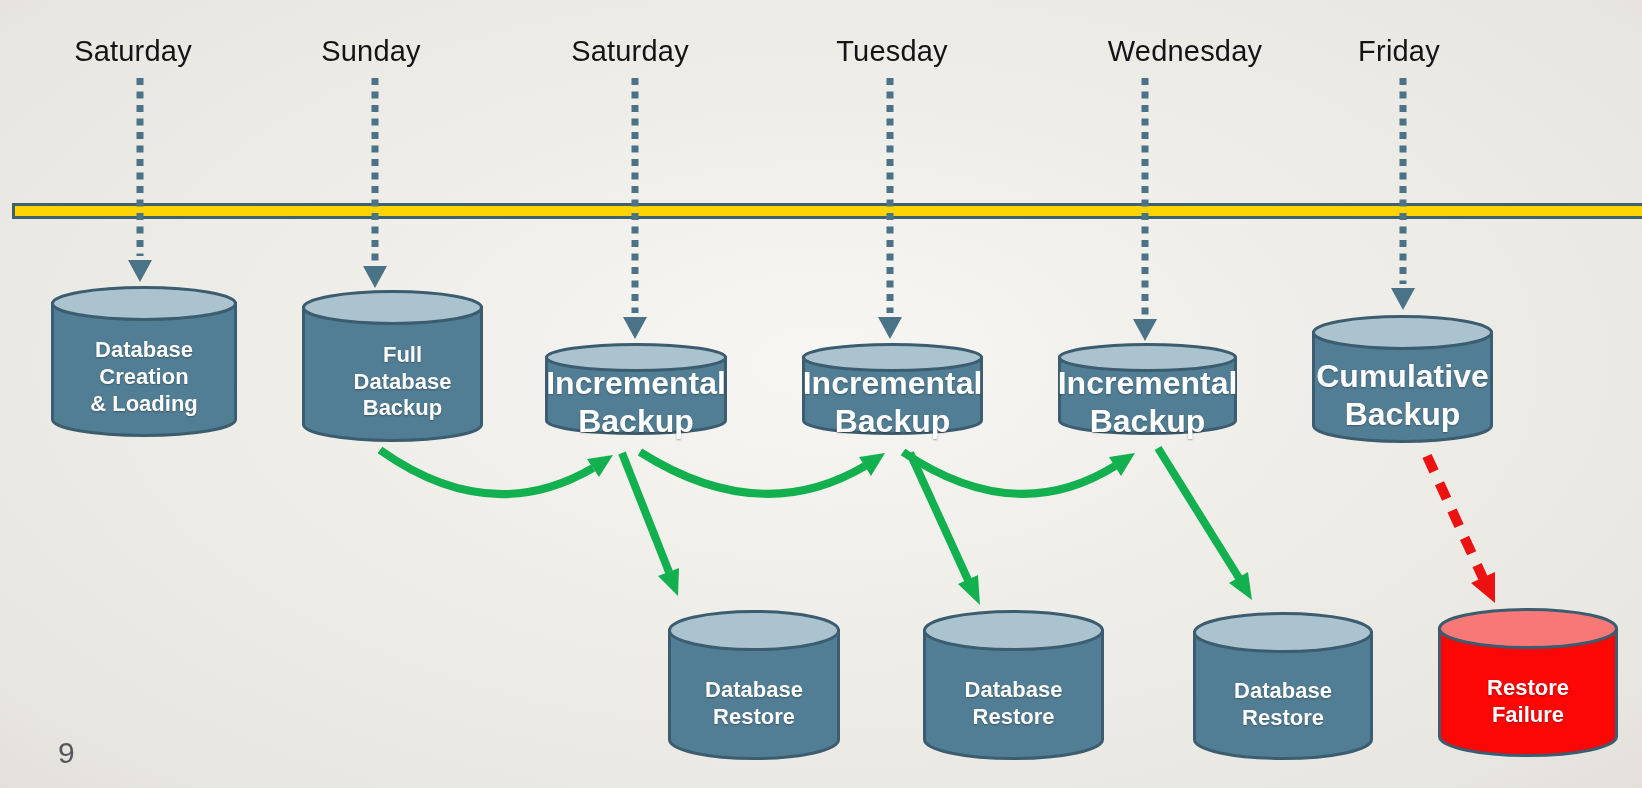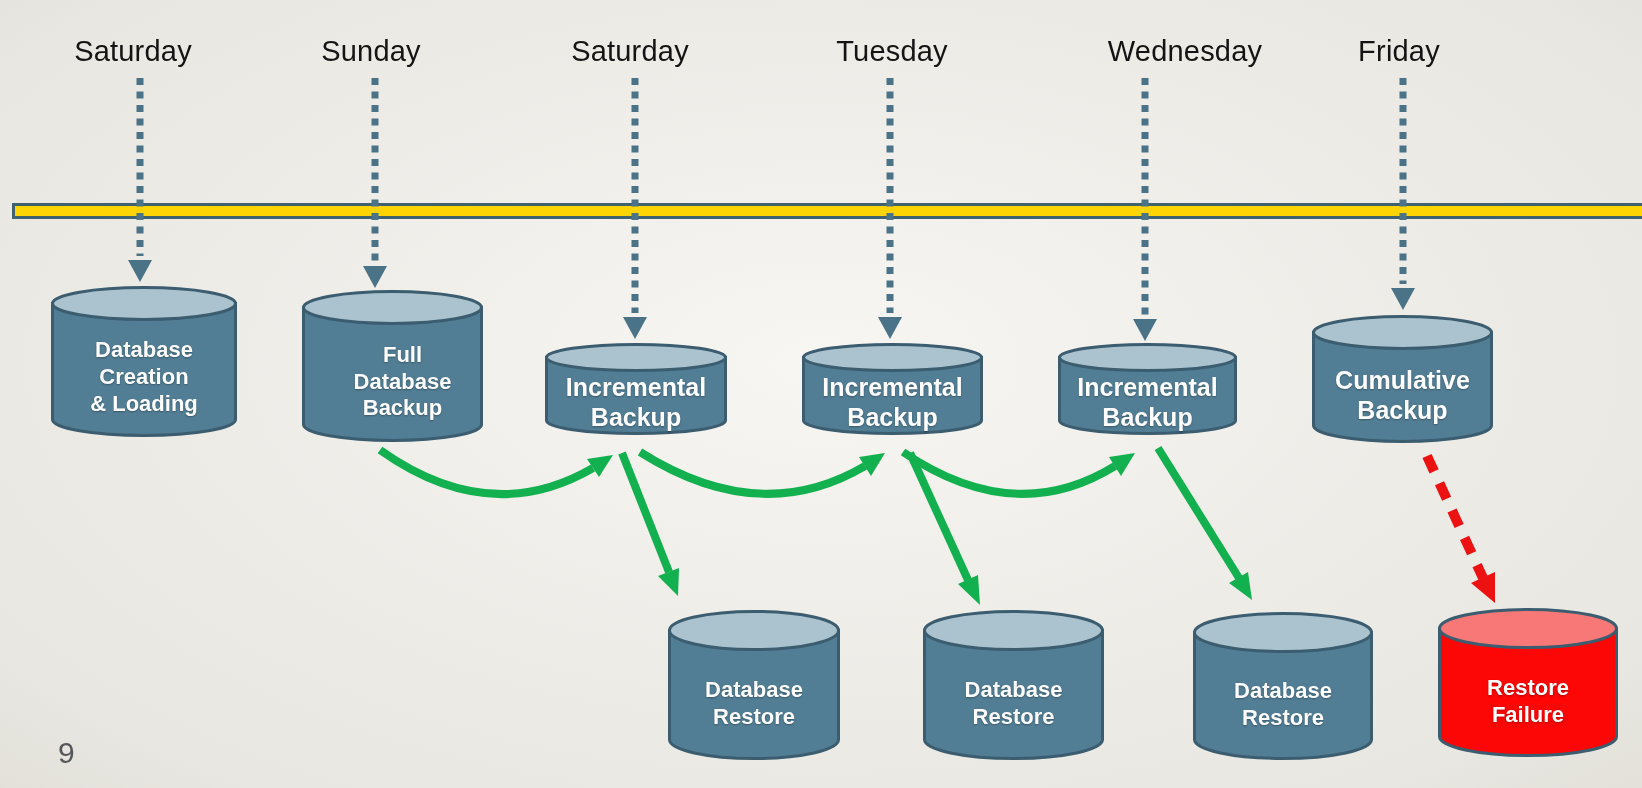--- a/index.html
+++ b/index.html
@@ -31,21 +31,21 @@
   .cyl.failure .cyl-body{fill:var(--failure-body);}
   .cyl.failure .cyl-top{fill:var(--failure-top);}
   .cyl-label{
     position:absolute;left:0;top:0;right:0;bottom:0;
     display:flex;align-items:center;justify-content:center;
     text-align:center;white-space:pre-line;
     color:var(--text-on-cylinder);font-weight:bold;
     font-size:22px;line-height:1.22;
     text-shadow:0 1px 2px rgba(0,0,0,.3);
   }
-  .cyl.sm .cyl-label{font-size:25px;line-height:1.2;}
+  .cyl.sm .cyl-label{font-size:32px;line-height:1.2;}
   #page-number{
     position:absolute;left:58px;top:736px;
     font-size:30px;color:var(--page-number);
   }
 </style>
 </head>
 <body>
 
 <div id="stage">
 

